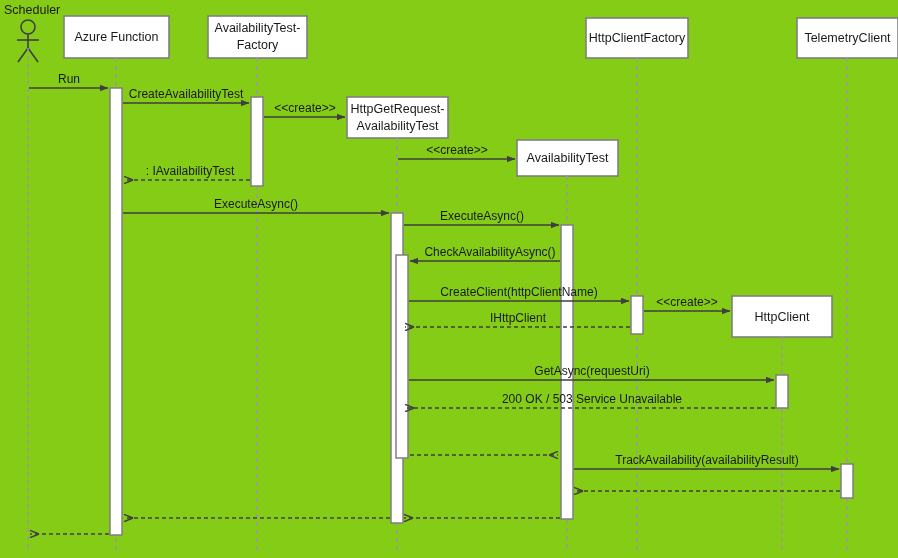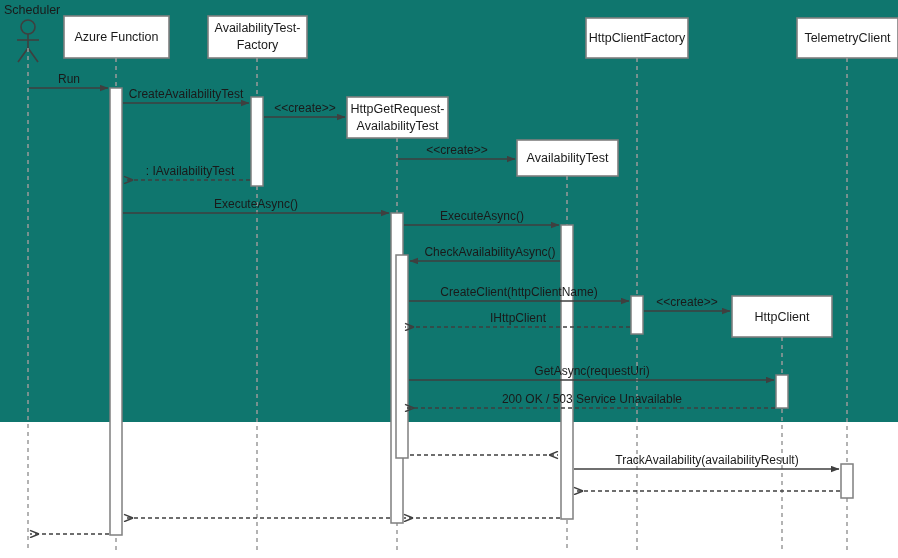--- a/index.html
+++ b/index.html
@@ -10,22 +10,22 @@
   }
   body {
     width: 898px;
     height: 558px;
     overflow: hidden;
     font-family: "Liberation Sans", sans-serif;
   }
   #diagram-root {
     position: relative;
     width: 898px;
-    height: 422px;
-    background: #0f766e;
+    height: 558px;
+    background: #84cc16;
   }
   svg#seq {
     display: block;
     width: 898px;
     height: 558px;
   }
   .lifeline-box {
     fill: #ffffff;
     stroke: #7f7f7f;
     stroke-width: 1.6;

